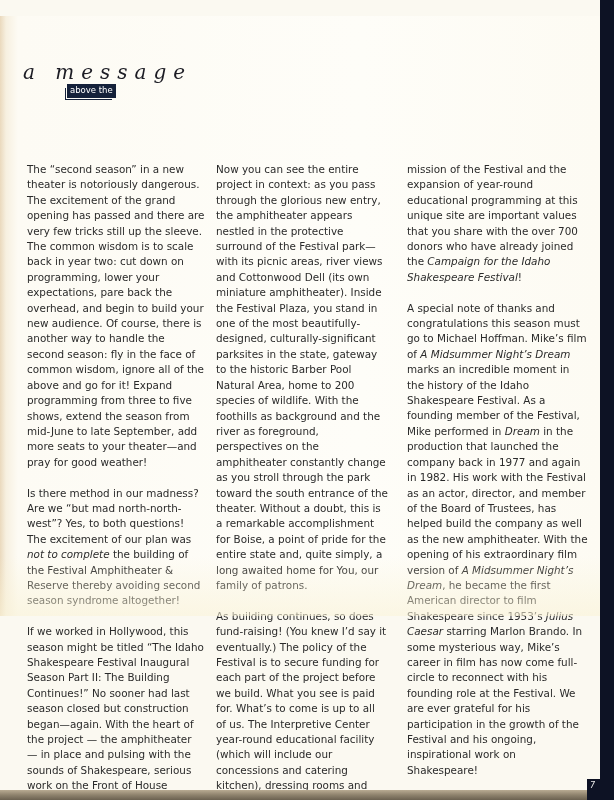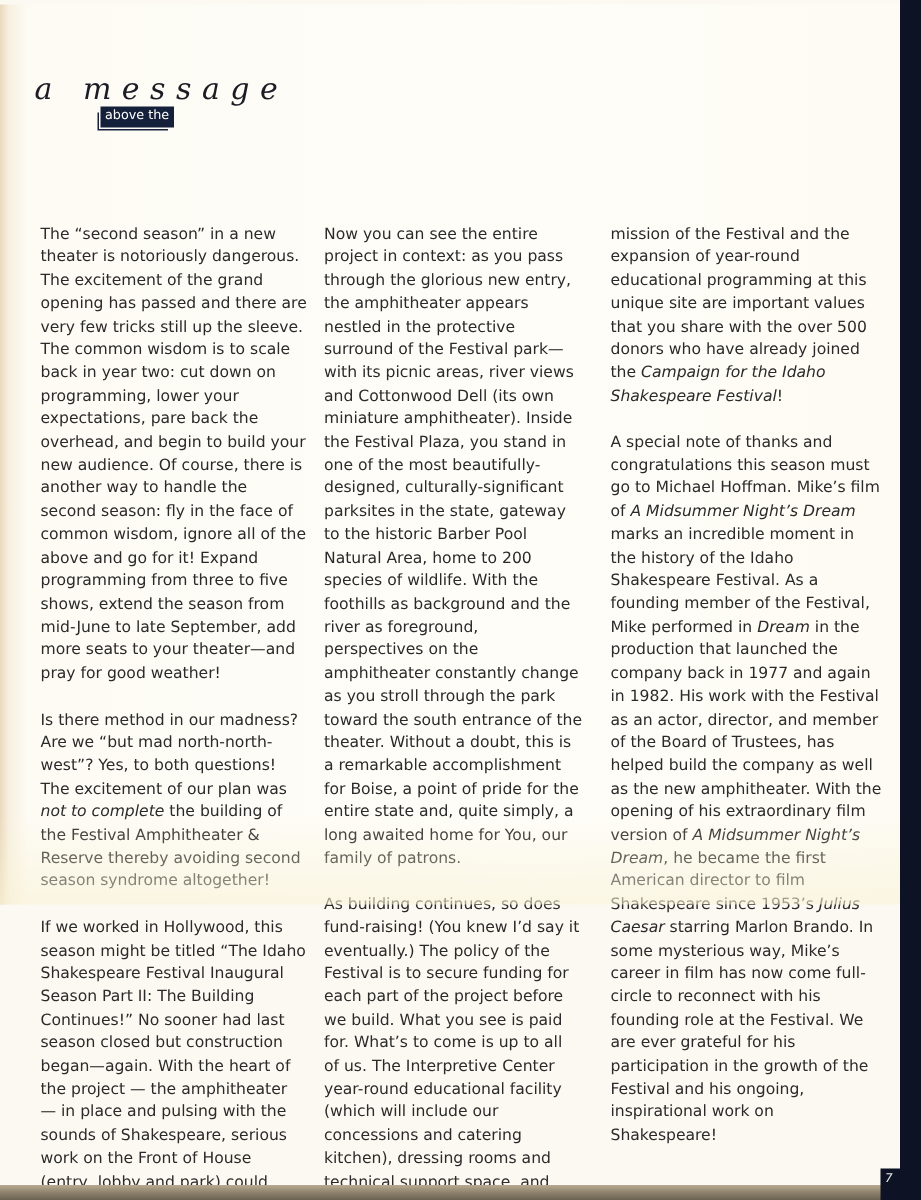--- a/index.html
+++ b/index.html
@@ -2,21 +2,21 @@
 <html><head>
 <meta charset="utf-8">
 <style>
   html, body { margin: 0; padding: 0; }
   body {
     width: 614px; height: 800px; overflow: hidden; position: relative;
     background: #fbf9f1;
     font-family: "DejaVu Sans", sans-serif;
   }
   .page {
-    position: absolute; left: 0; top: 3px; width: 600px; height: 600px;
+    position: absolute; left: 0; top: 16px; width: 600px; height: 600px;
     background: linear-gradient(90deg, #ead9bd 0px, #f7f0e0 6px, #fdfbf4 18px, #fefdf8 60%, #fdfbf3 100%);
   }
   .page::after {
     content: ""; position: absolute; left: 0; right: 0; bottom: 0; height: 60px;
     background: linear-gradient(180deg, rgba(255,255,255,0) 0%, rgba(249,242,214,0.6) 100%);
     pointer-events: none;
   }
   .spine {
     position: absolute; left: 600px; top: 0; width: 14px; height: 800px;
     background: #0d1224;
@@ -75,21 +75,21 @@
     <p><span>Is there method in our madness? Are we “but mad north-north-west”? Yes, to both questions! The excitement of our plan was </span><i>not to complete</i><span> the building of the Festival Amphitheater &amp; Reserve thereby avoiding second season syndrome altogether!</span></p>
     <p>If we worked in Hollywood, this season might be titled “The Idaho Shakespeare Festival Inaugural Season Part II: The Building Continues!” No sooner had last season closed but construction began—again. With the heart of the project — the amphitheater — in place and pulsing with the sounds of Shakespeare, serious work on the Front of House (entry, lobby and park) could begin.</p>
   </div>
 
   <div class="col col-2">
     <p>Now you can see the entire project in context: as you pass through the glorious new entry, the amphitheater appears nestled in the protective surround of the Festival park—with its picnic areas, river views and Cottonwood Dell (its own miniature amphitheater). Inside the Festival Plaza, you stand in one of the most beautifully-designed, culturally-significant parksites in the state, gateway to the historic Barber Pool Natural Area, home to 200 species of wildlife. With the foothills as background and the river as foreground, perspectives on the amphitheater constantly change as you stroll through the park toward the south entrance of the theater. Without a doubt, this is a remarkable accomplishment for Boise, a point of pride for the entire state and, quite simply, a long awaited home for You, our family of patrons.</p>
     <p>As building continues, so does fund-raising! (You knew I’d say it eventually.) The policy of the Festival is to secure funding for each part of the project before we build. What you see is paid for. What’s to come is up to all of us. The Interpretive Center year-round educational facility (which will include our concessions and catering kitchen), dressing rooms and technical support space, and public restrooms are all yet to come. Over the next 12 months the Festival hopes to complete the final phase of fundraising and construction. We sincerely hope that the</p>
   </div>
 
   <div class="col col-3">
-    <p><span>mission of the Festival and the expansion of year-round educational programming at this unique site are important values that you share with the over 500 donors who have already joined the </span><i>Campaign for the Idaho Shakespeare Festival</i><span>!</span></p>
+    <p><span>mission of the Festival and the expansion of year-round educational programming at this unique site are important values that you share with the over 700 donors who have already joined the </span><i>Campaign for the Idaho Shakespeare Festival</i><span>!</span></p>
     <p><span>A special note of thanks and congratulations this season must go to Michael Hoffman. Mike’s film of </span><i>A Midsummer Night’s Dream</i><span> marks an incredible moment in the history of the Idaho Shakespeare Festival. As a founding member of the Festival, Mike performed in </span><i>Dream</i><span> in the production that launched the company back in 1977 and again in 1982. His work with the Festival as an actor, director, and member of the Board of Trustees, has helped build the company as well as the new amphitheater. With the opening of his extraordinary film version of </span><i>A Midsummer Night’s Dream</i><span>, he became the first American director to film Shakespeare since 1953’s </span><i>Julius Caesar</i><span> starring Marlon Brando. In some mysterious way, Mike’s career in film has now come full-circle to reconnect with his founding role at the Festival. We are ever grateful for his participation in the growth of the Festival and his ongoing, inspirational work on Shakespeare!</span></p>
     <div class="signature">
       <div>Charles Fee</div>
 
     </div>
   </div>
 </div>
 
 <div class="spine"></div>
 <div class="bottom-edge"></div>

